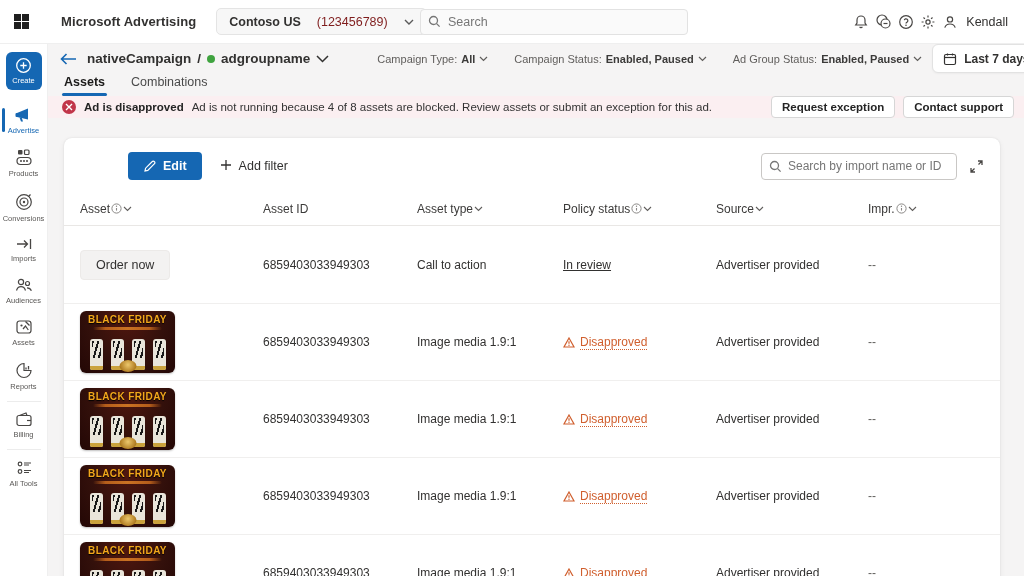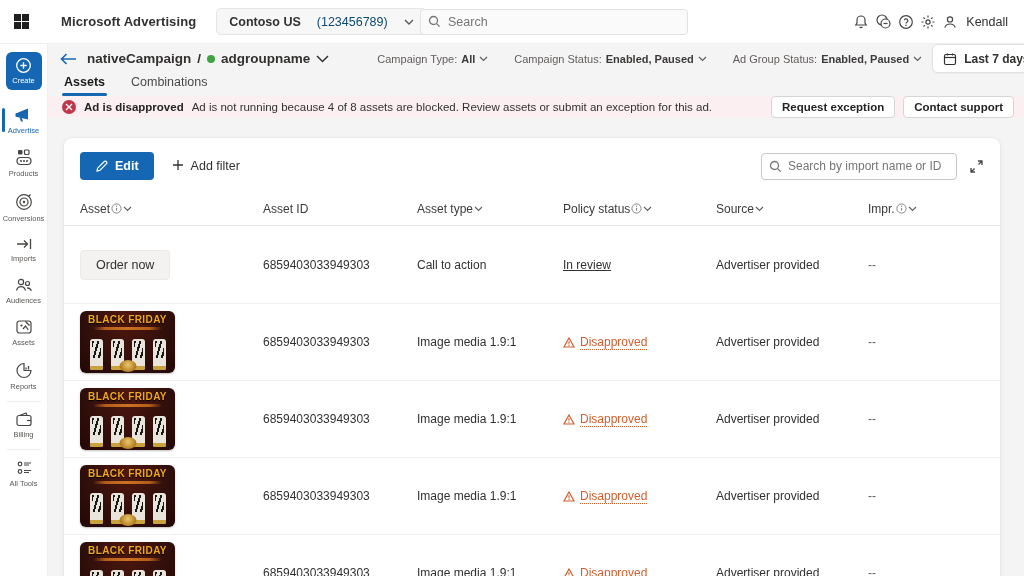--- a/index.html
+++ b/index.html
@@ -8,21 +8,21 @@
   .viewport { position:relative; width:1024px; height:576px; overflow:hidden; }
 
   
   .topbar { position:relative; height:44px; background:#fff; display:flex; align-items:center; border-bottom:1px solid #efefef; z-index:5; }
   .logo-group { display:flex; align-items:center; gap:8px; padding-left:14px; }
   .ms-logo { width:15px; height:15px; display:grid; grid-template-columns:7px 7px; grid-template-rows:7px 7px; gap:1px; }
   .ms-logo span { background:#1f1f1f; }
   .product-name { font-weight:700; font-size:13px; letter-spacing:.1px;padding-left:24px; }
   .account-pill { margin-left:20px; display:flex; align-items:center; gap:16px; background:#f7f7f7; border:1px solid #e4e4e4; border-radius:5px; height:27px; padding:0 12px; cursor:pointer; }
   .account-name { font-weight:700; font-size:12.5px; }
-  .account-number { font-size:12.5px; color:#0c4a6e; }
+  .account-number { font-size:12.5px; color:#7f1d1d; }
   .search-box { position:absolute; left:420px; top:9px; width:268px; }
   .search-box input { width:100%; height:26px; border:1px solid #e2e2e2; background:#fafafa; border-radius:4px; font-size:12.5px; padding:0 8px 0 27px; color:#323130; outline:none; font-family:inherit; }
   .search-box input::placeholder { color:#767676; }
   .search-box .mag { position:absolute; left:8px; top:6px; }
   .topbar-right { margin-left:auto; display:flex; align-items:center; gap:6px; padding-right:16px; }
   .tb-icon { display:flex; align-items:center; cursor:pointer; color:#484644; }
   .user { display:flex; align-items:center; gap:8px; cursor:pointer; }
   .user-name { font-size:12.5px; color:#323130; }
 
   
@@ -61,21 +61,21 @@
   .alert { height:26px; background:#fbeff1; display:flex; align-items:center; gap:8px; padding:0 10px 0 14px; }
   .alert-icon { width:14px; height:14px; border-radius:50%; background:#c13549; color:#fff; display:flex; align-items:center; justify-content:center; flex-shrink:0; }
   .alert-title { font-weight:700; font-size:11.5px; color:#242424; white-space:nowrap; }
   .alert-msg { font-size:11.5px; color:#333; white-space:nowrap; overflow:hidden; text-overflow:ellipsis; }
   .alert-actions { margin-left:auto; display:flex; gap:8px; }
   .alert-btn { background:#fff; border:1px solid #d6d6d6; border-radius:4px; font-size:11.5px; font-weight:700; color:#242424; padding:2px 10px; height:22px; cursor:pointer; font-family:inherit; white-space:nowrap; }
 
   
   .card { margin:20px 24px 0 16px; background:#fff; border-radius:8px; box-shadow:0 0 2px rgba(0,0,0,.10), 0 2px 6px rgba(0,0,0,.06); padding-top:14px; height:600px; }
   .toolbar { display:flex; align-items:center; padding:0 16px 12px; gap:18px; }
-  .edit-btn { background:#1567b3; color:#fff; border:none; border-radius:4px; height:28px; padding:0 15px; display:flex; align-items:center; gap:7px; font-size:12.5px; font-weight:700; cursor:pointer; font-family:inherit; }
+  .edit-btn { background:#1567b3; color:#fff; border:none; border-radius:4px; height:28px; padding:0 15px; display:flex; align-items:center; gap:7px; font-size:12.5px; font-weight:700; cursor:pointer; font-family:inherit;margin-left:48px; }
   .add-filter { display:flex; gap:7px; font-size:12.5px; color:#323130; cursor:pointer; }
   .toolbar-right { margin-left:auto; display:flex; align-items:center; gap:12px; }
   .table-search { position:relative; width:196px; }
   .table-search input { width:100%; height:27px; border:1px solid #c9c7c5; border-radius:4px; font-size:12px; padding:0 8px 0 26px; color:#323130; outline:none; font-family:inherit; background:#fff; }
   .table-search input::placeholder { color:#767676; }
   .table-search .mag { position:absolute; left:8px; top:7px; }
   .expand-btn { display:flex; align-items:center; cursor:pointer; color:#484644; }
 
   
   .trow { display:grid; grid-template-columns:183px 154px 146px 153px 152px 1fr; padding:0 16px; align-items:center; }

